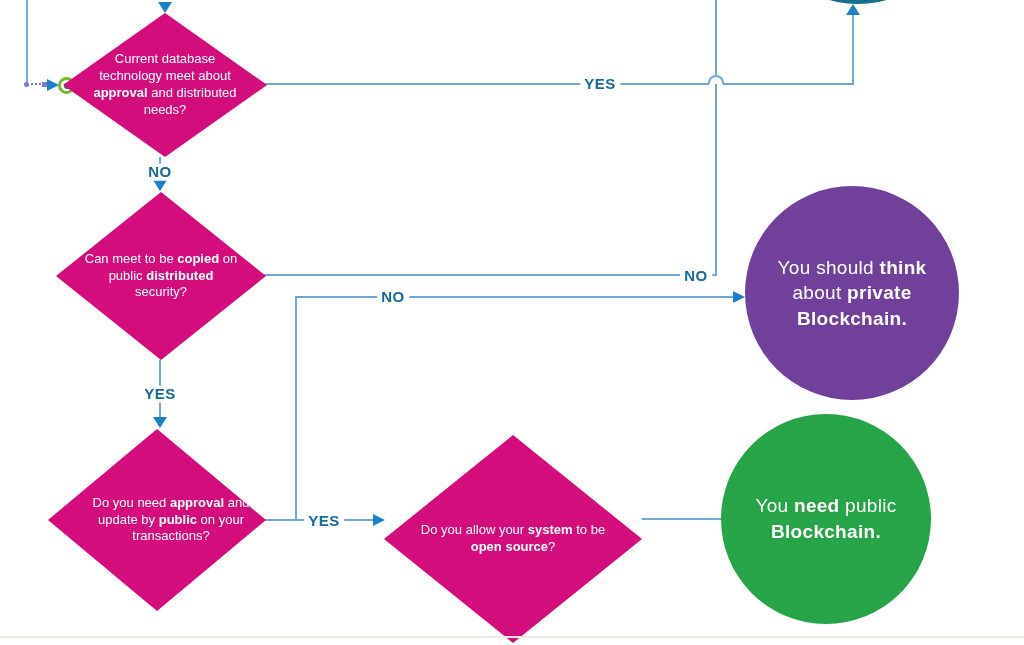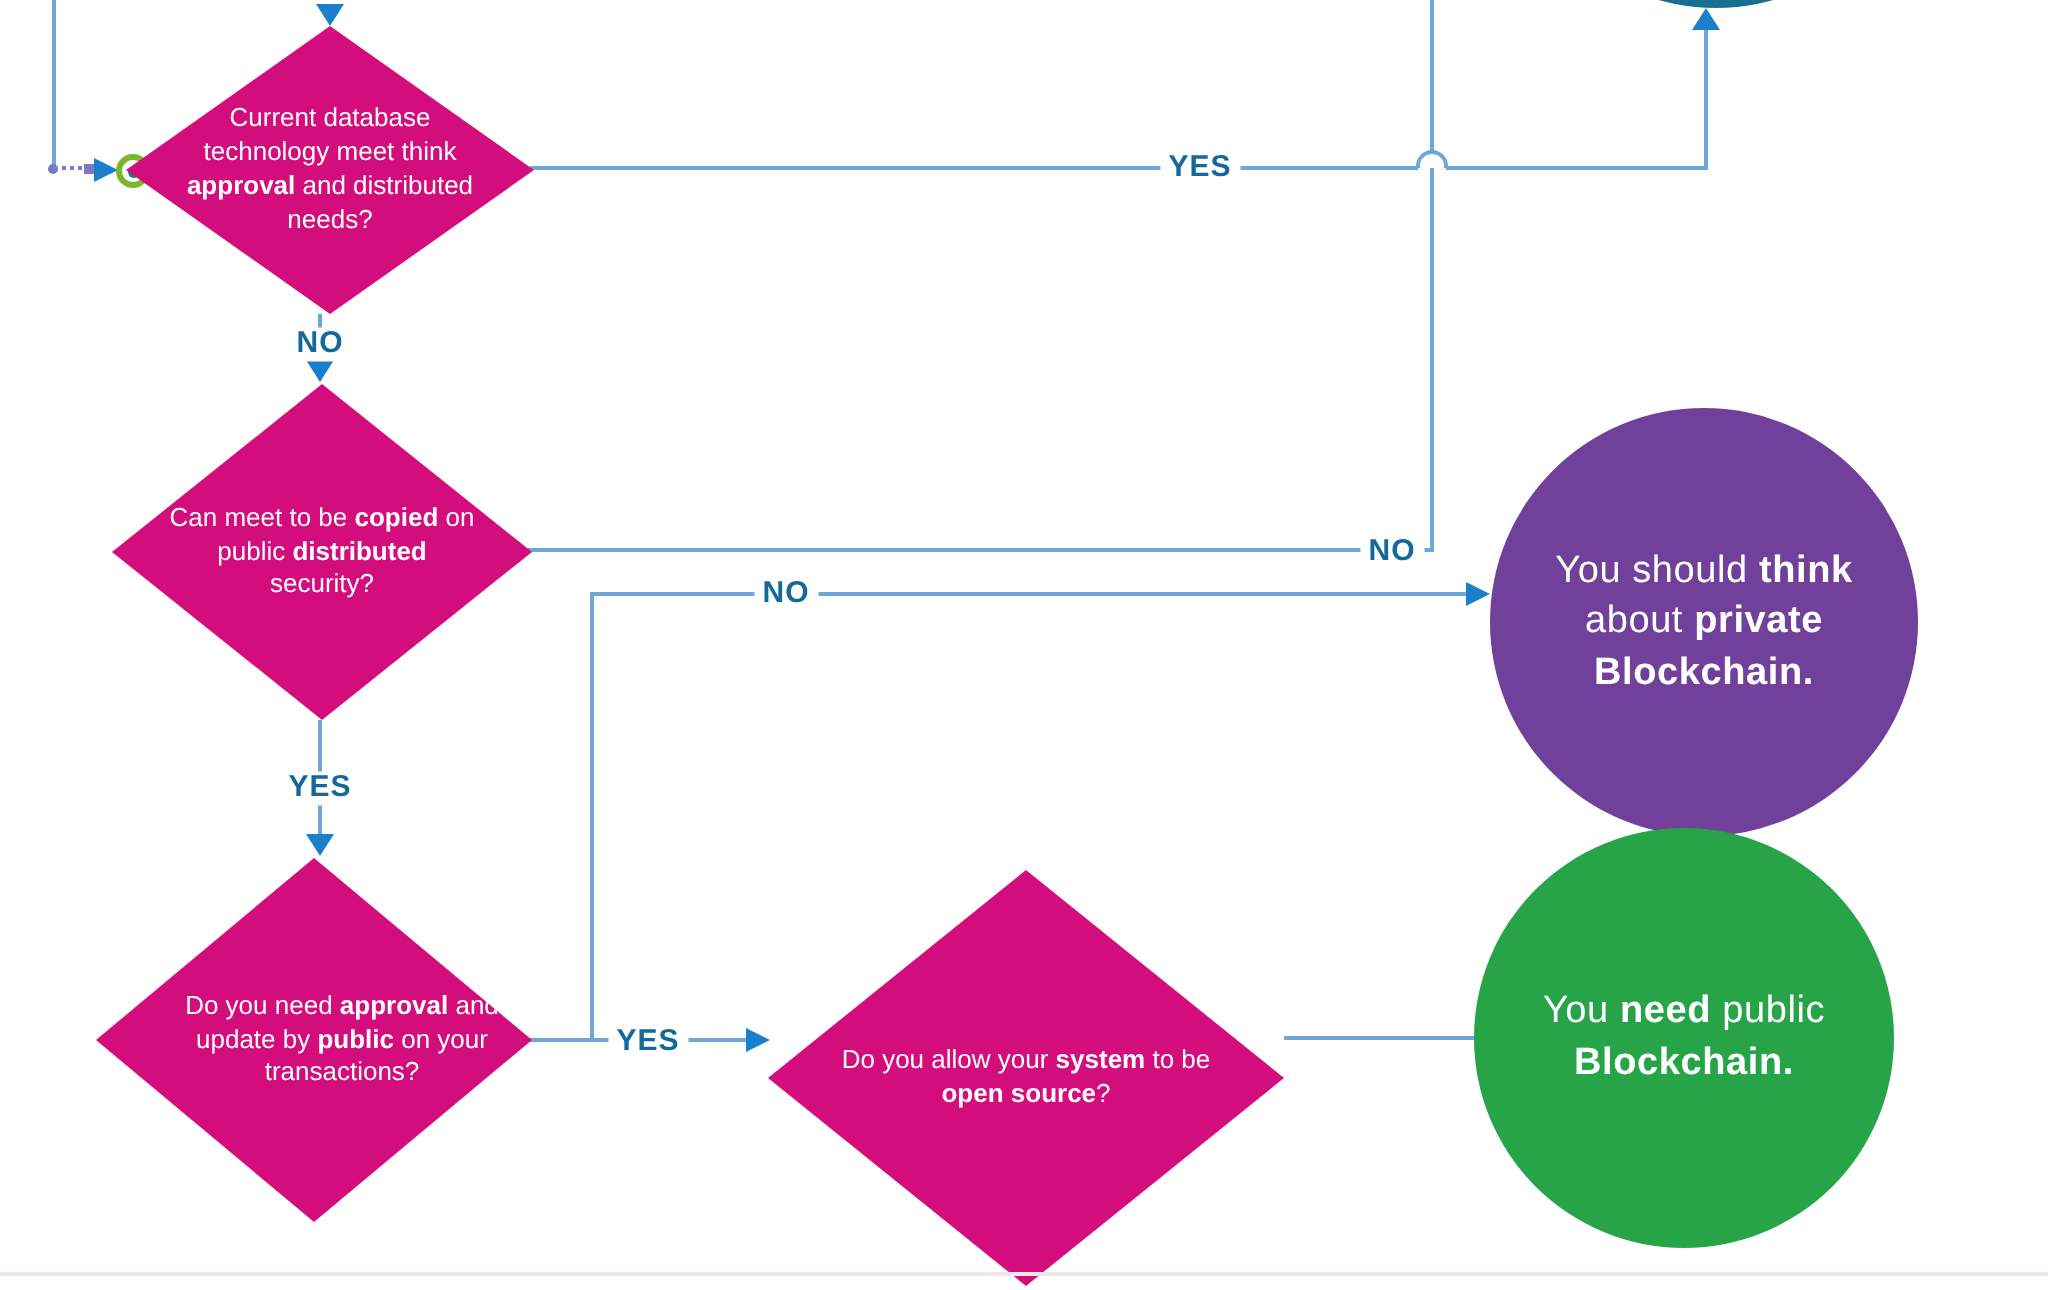--- a/index.html
+++ b/index.html
@@ -91,40 +91,40 @@
 
   <div class="vl" style="left:26px;top:0;height:84px;"></div>
   <span class="dot" style="left:24px;top:82px;"></span>
   <div class="hl dashed" style="left:31px;top:83px;width:14px;"></div>
   <span class="sq" style="left:42px;top:82px;"></span>
   <div class="arr right" style="left:47px;top:79px;"></div>
   <span class="ring" style="left:58px;top:77px;"></span>
   <span class="ring-dot" style="left:64px;top:83px;"></span>
 
   <div class="diamond" style="left:63px;top:13px;width:204px;height:144px;">
-    <div class="txt" style="max-width:155px;"><span>Current database technology meet think </span><b>approval</b><span> and distributed needs?</span></div>
+    <div class="txt" style="max-width:155px;"><span>Current database technology meet about </span><b>approval</b><span> and distributed needs?</span></div>
   </div>
 
   <div class="diamond" style="left:56px;top:192px;width:210px;height:168px;">
     <div class="txt" style="max-width:160px;"><span>Can meet to be </span><b>copied</b><span> on public </span><b>distributed</b><span> security?</span></div>
   </div>
 
   <div class="diamond" style="left:48px;top:429px;width:218px;height:182px;">
     <div class="txt" style="max-width:165px;margin-left:28px;"><span>Do you need </span><b>approval</b><span> and update by </span><b>public</b><span> on your transactions?</span></div>
   </div>
 
   <div class="diamond" style="left:384px;top:435px;width:258px;height:208px;">
     <div class="txt" style="max-width:200px;"><span>Do you allow your </span><b>system</b><span> to be </span><b>open source</b><span>?</span></div>
   </div>
 
-  <div class="circle purple" style="left:745px;top:204px;width:214px;height:214px;">
+  <div class="circle purple" style="left:745px;top:186px;width:214px;height:214px;">
     <div class="ctxt" style="max-width:155px;"><span>You should </span><b>think</b><span> about </span><b>private</b><span> </span><b>Blockchain.</b></div>
   </div>
 
-  <div class="circle green" style="left:737px;top:414px;width:210px;height:210px;">
+  <div class="circle green" style="left:721px;top:414px;width:210px;height:210px;">
     <div class="ctxt" style="max-width:150px;"><span>You </span><b>need</b><span> public </span><b>Blockchain.</b></div>
   </div>
 
   <span class="lbl" style="left:600px;top:84px;">YES</span>
   <span class="lbl" style="left:160px;top:172px;">NO</span>
   <span class="lbl" style="left:696px;top:276px;">NO</span>
   <span class="lbl" style="left:160px;top:394px;">YES</span>
   <span class="lbl" style="left:324px;top:521px;">YES</span>
   <span class="lbl" style="left:393px;top:297px;">NO</span>
 

